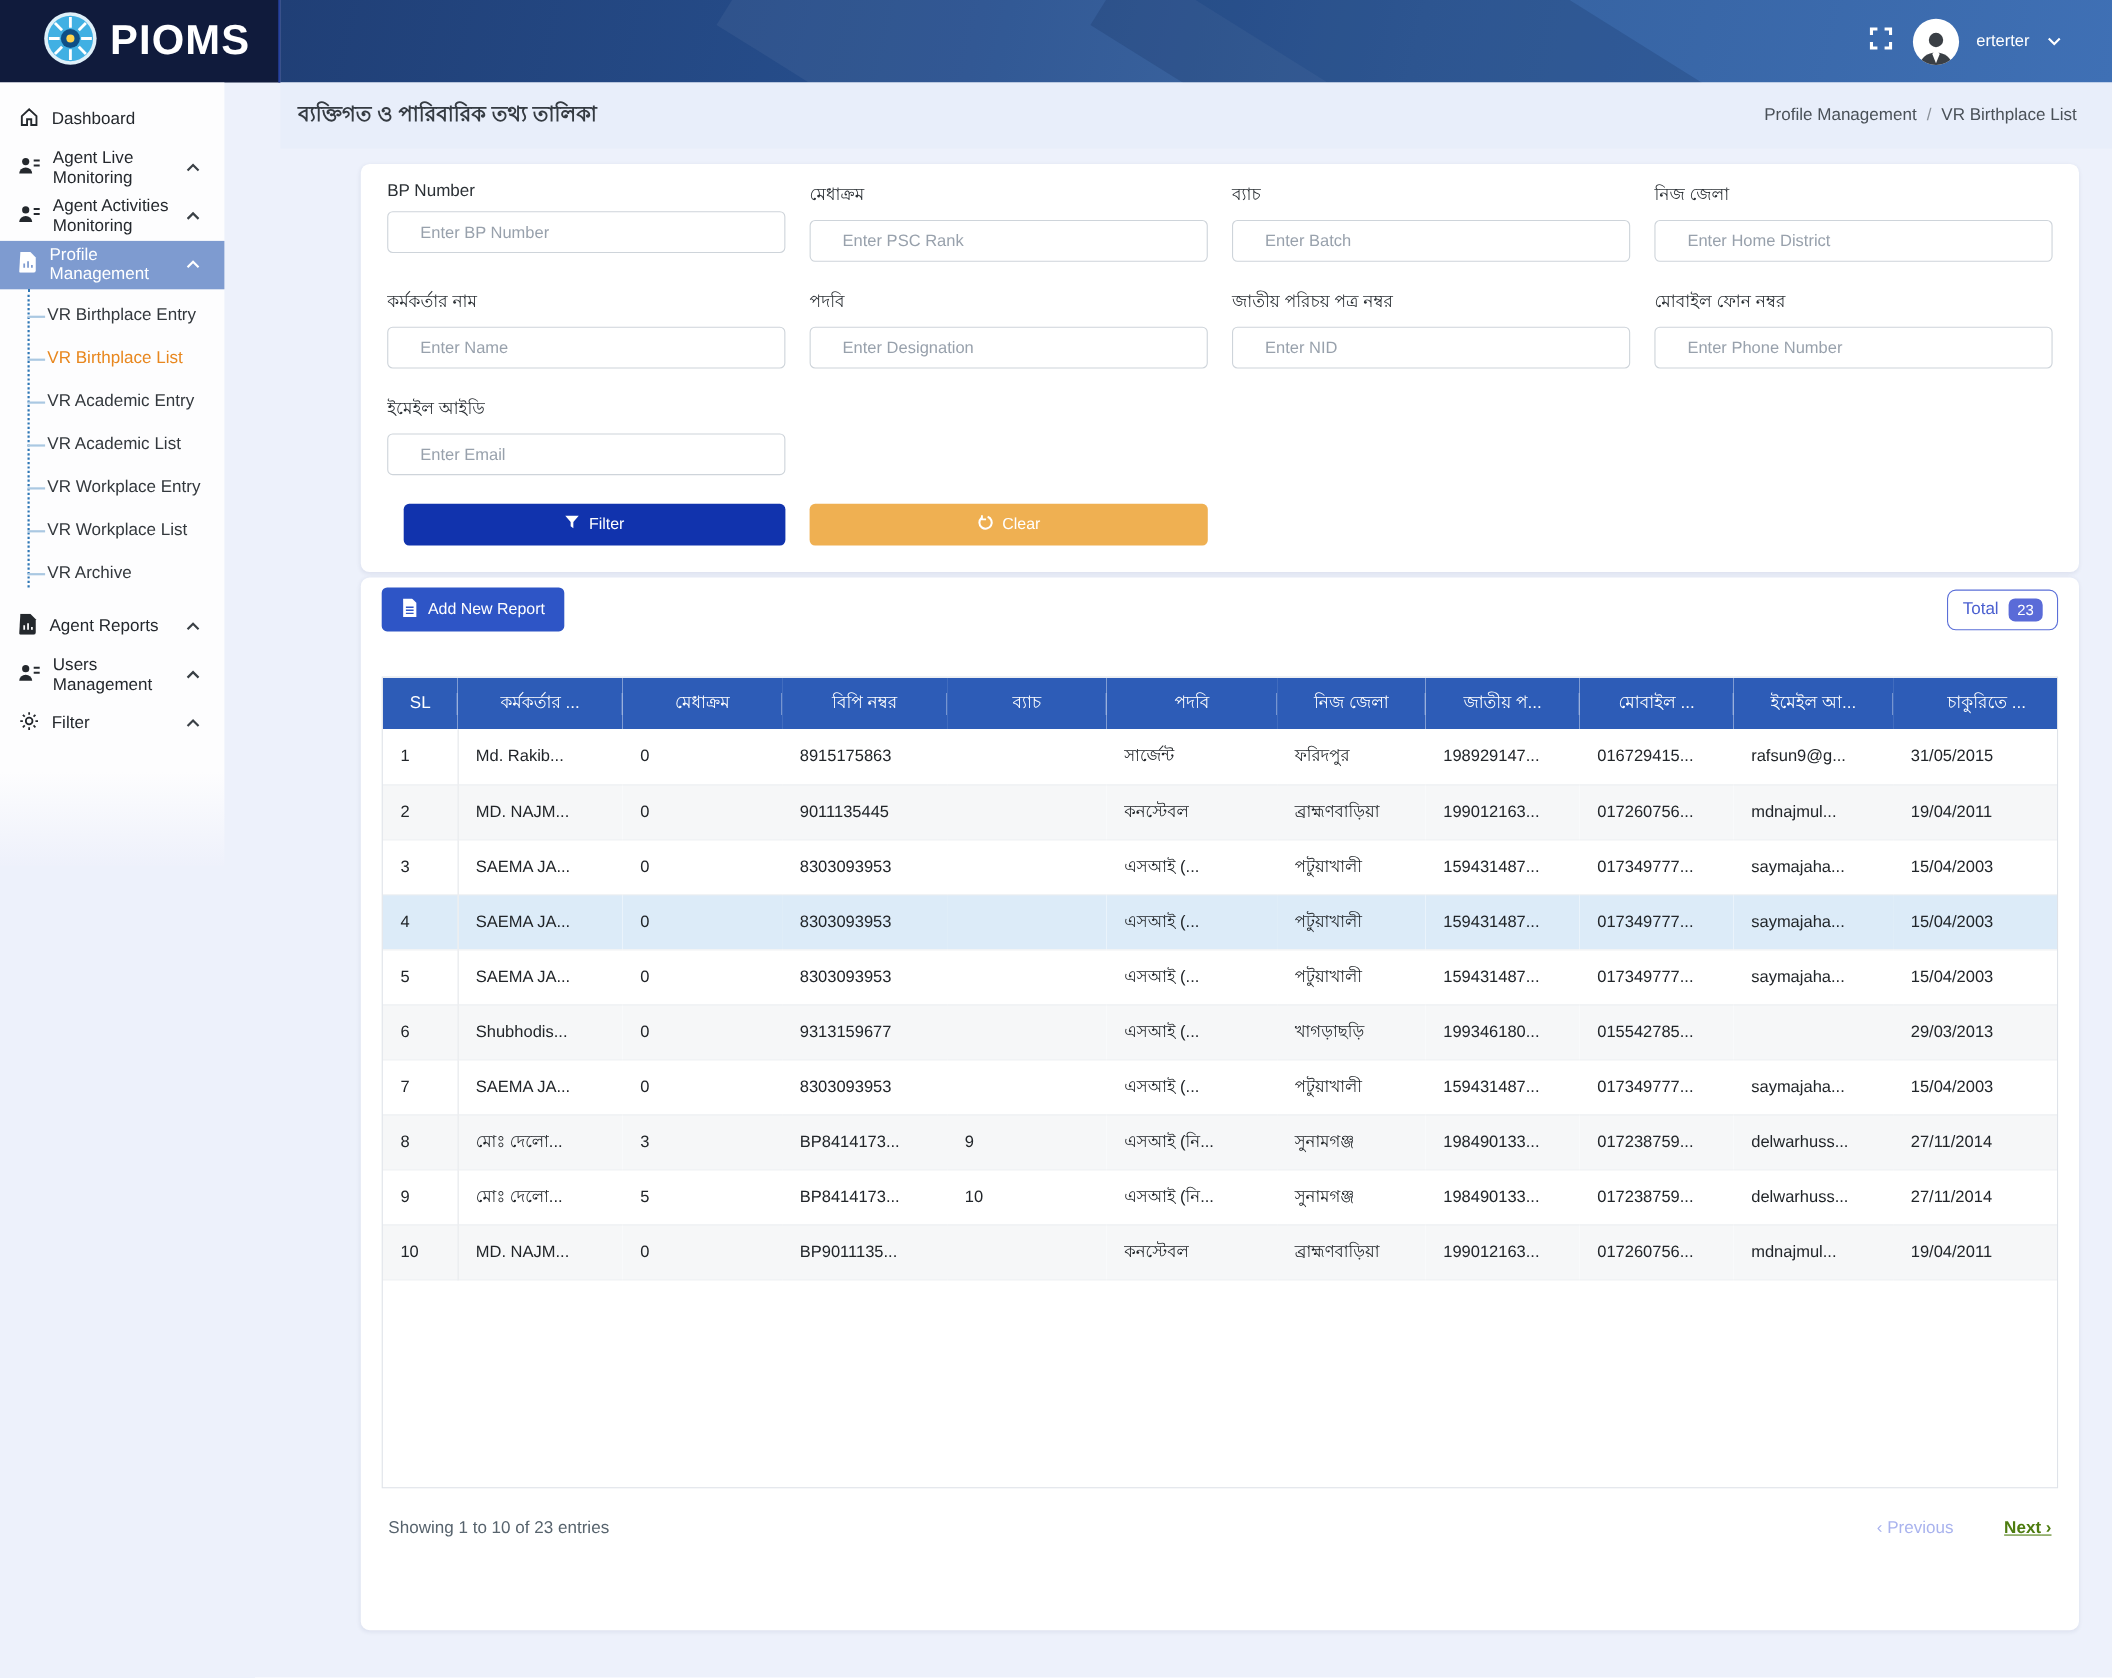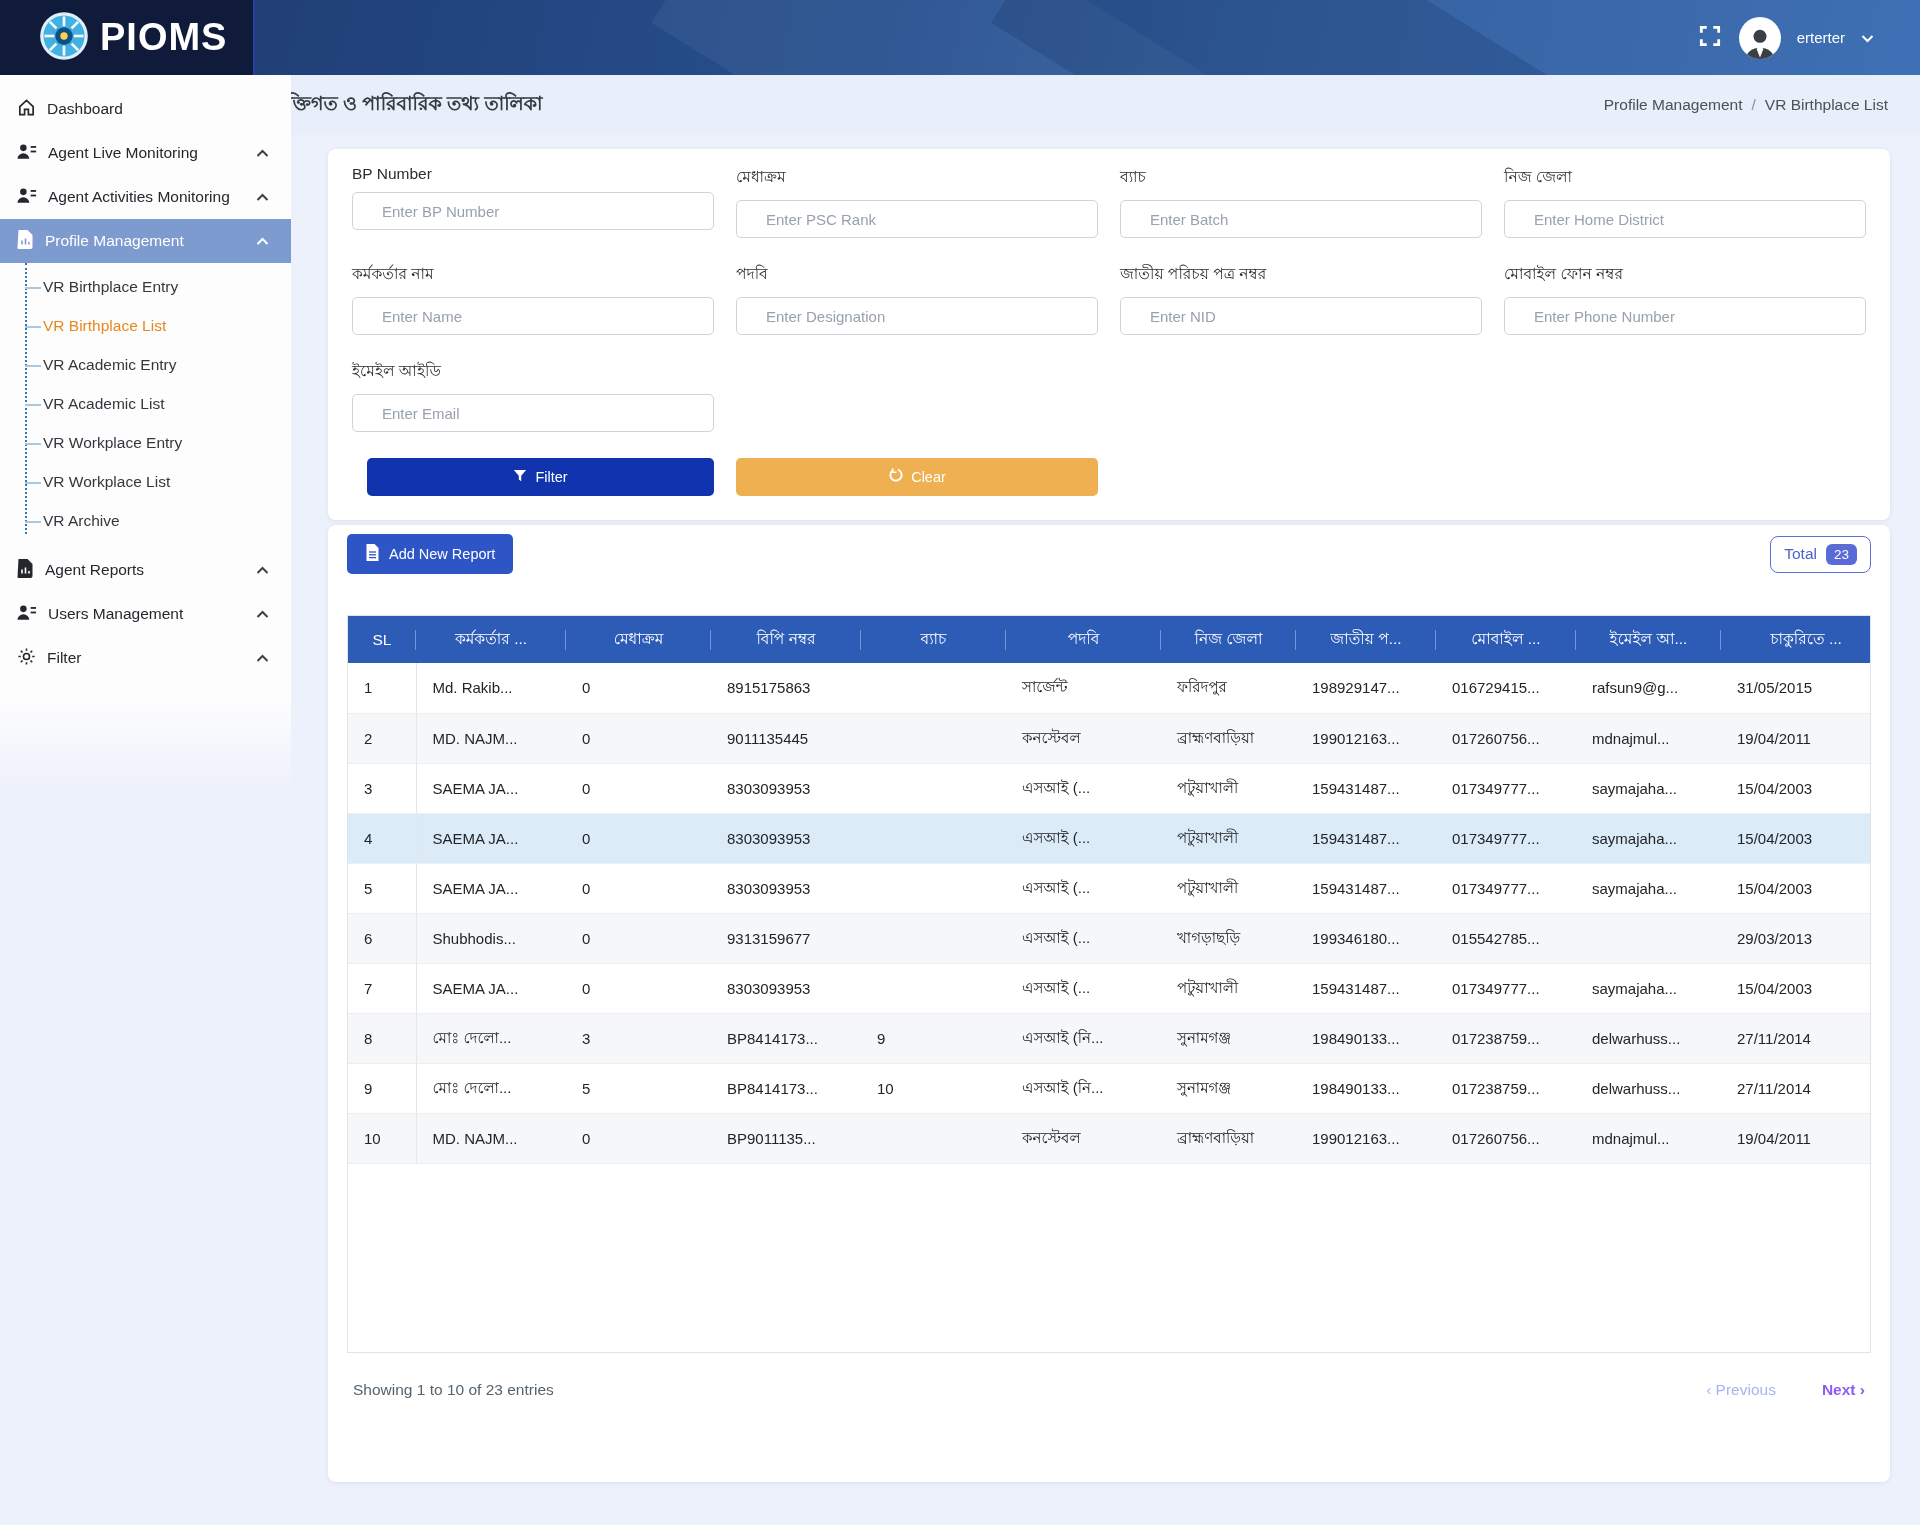--- a/index.html
+++ b/index.html
@@ -21,21 +21,21 @@
   .topbar-controls { position:absolute; right:46px; top:0; height:100%; display:flex; align-items:center; gap:16px; }
   .avatar { width:42px; height:42px; border-radius:50%; background:#fff; display:flex; align-items:flex-end; justify-content:center; overflow:hidden; }
   .username { color:#fff; font-size:15px; }
   
   .strip { position:absolute; top:75px; left:255px; right:0; height:60px; background:#e8eefa;
            display:flex; align-items:center; justify-content:space-between; padding:0 32px 0 16px; }
   .page-title { font-size:19px; font-weight:700; color:#353b42; }
   .breadcrumb { font-size:15.5px; color:#4a5158; display:flex; gap:9px; align-items:center; }
   .breadcrumb .sep { color:#8a9199; }
   
-  .sidebar { position:absolute; top:75px; left:0; width:291px; height:712px;
+  .sidebar { position:absolute; top:75px; left:0; width:204px; height:712px;
              background:linear-gradient(#fdfdfe 88%, #eef1fb); padding-top:12px; }
   .nav-item { height:44px; display:flex; align-items:center; padding:0 22px 0 17px; gap:11px;
               font-size:15.5px; color:#24282d; cursor:pointer; --icon-contrast:#fdfdfe; }
   .nav-item svg { flex:0 0 auto; }
   .nav-item .chev { margin-left:auto; color:#3a4046; }
   .nav-item.active { background:#7e9bd0; color:#fff; --icon-contrast:#7e9bd0; }
   .nav-item.active .chev { color:#fff; }
   .submenu { position:relative; padding:4px 0 8px; }
   .submenu::before { content:""; position:absolute; left:25px; top:0; bottom:14px; border-left:2px dotted #2f77b5; }
   .sub-item { height:39px; display:flex; align-items:center; padding-left:43px; font-size:15.5px;
@@ -71,21 +71,21 @@
   thead th::after { content:""; position:absolute; right:0; top:14px; height:20px; width:1px; background:rgba(255,255,255,0.35); }
   tbody td { height:50px; font-size:15px; color:#212529; padding-left:16px; border-bottom:1px solid #eceef1;
              white-space:nowrap; overflow:hidden; }
   tbody td:first-child { border-right:1px solid #e4e7ea; }
   tbody tr:nth-child(even) { background:#f6f7f8; }
   tbody tr.selected { background:#dcebf8; }
   .tfoot { display:flex; align-items:center; justify-content:space-between; margin-top:28px; padding:0 6px; }
   .showing { font-size:15.5px; color:#57636d; }
   .pager { display:flex; gap:46px; font-size:15.5px; align-items:center; }
   .pg-prev { color:#a9b3ee; cursor:pointer; }
-  .pg-next { color:#8b5cf6; font-weight:600; cursor:pointer; }
+  .pg-next { color:#4d7c0f; font-weight:600; cursor:pointer;text-decoration:underline; }
 </style>
 </head>
 <body>
 
 <header class="topbar">
   <div class="brand">
     <span>
       <svg width="52" height="52" viewBox="0 0 48 48">
         <circle cx="24" cy="24" r="22" fill="#dff0f9"></circle>
         <circle cx="24" cy="24" r="19" fill="#41b0e3"></circle>

